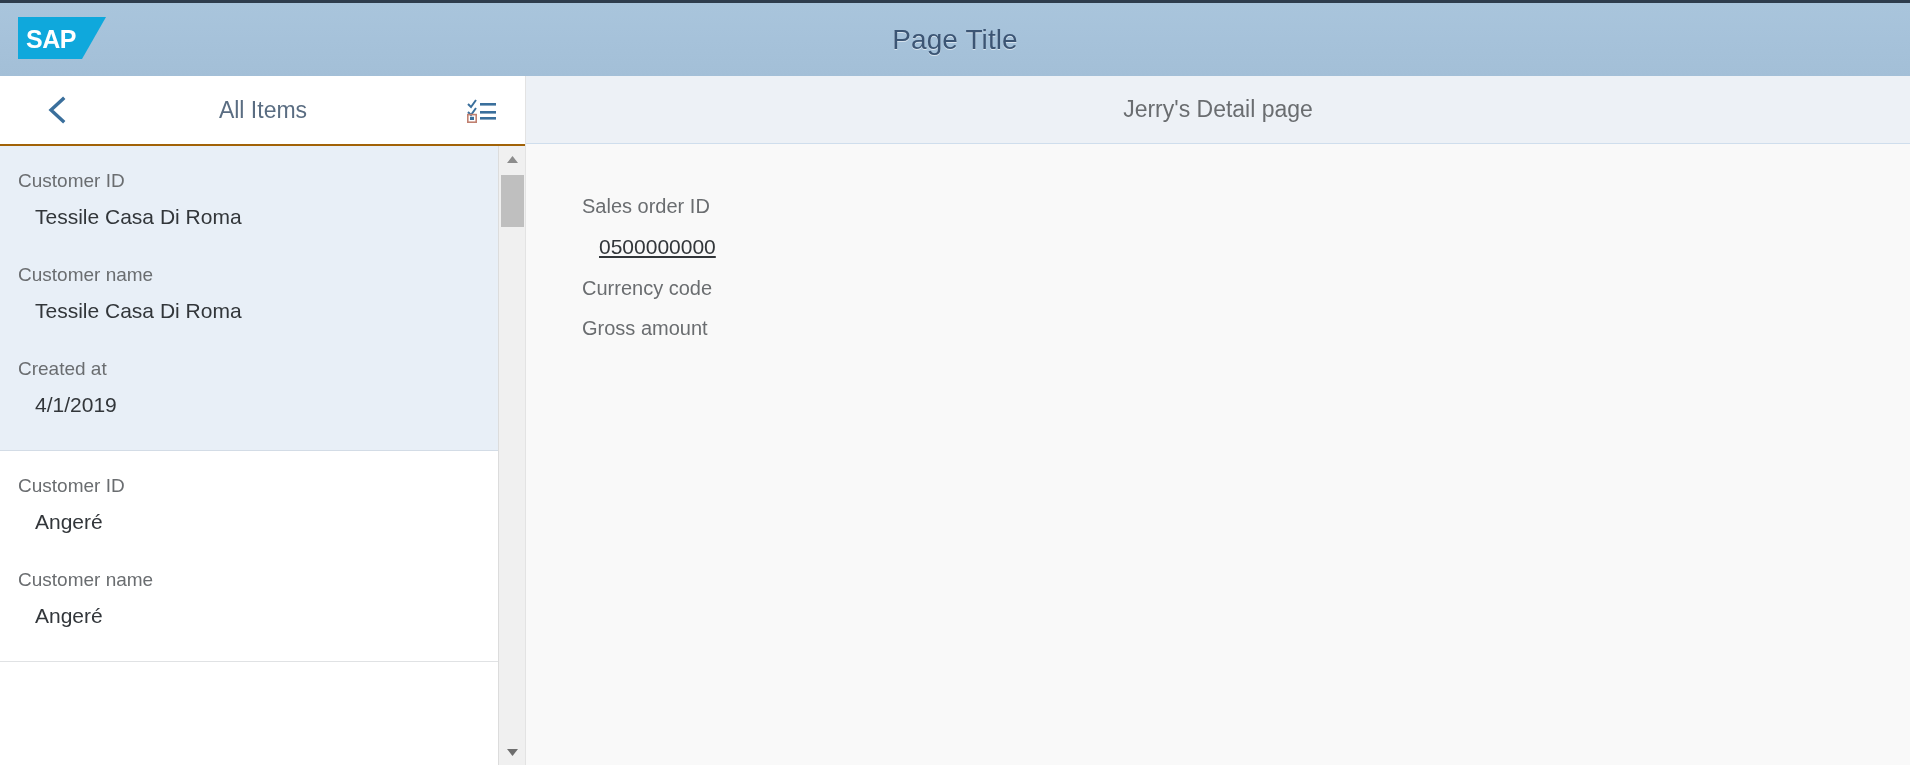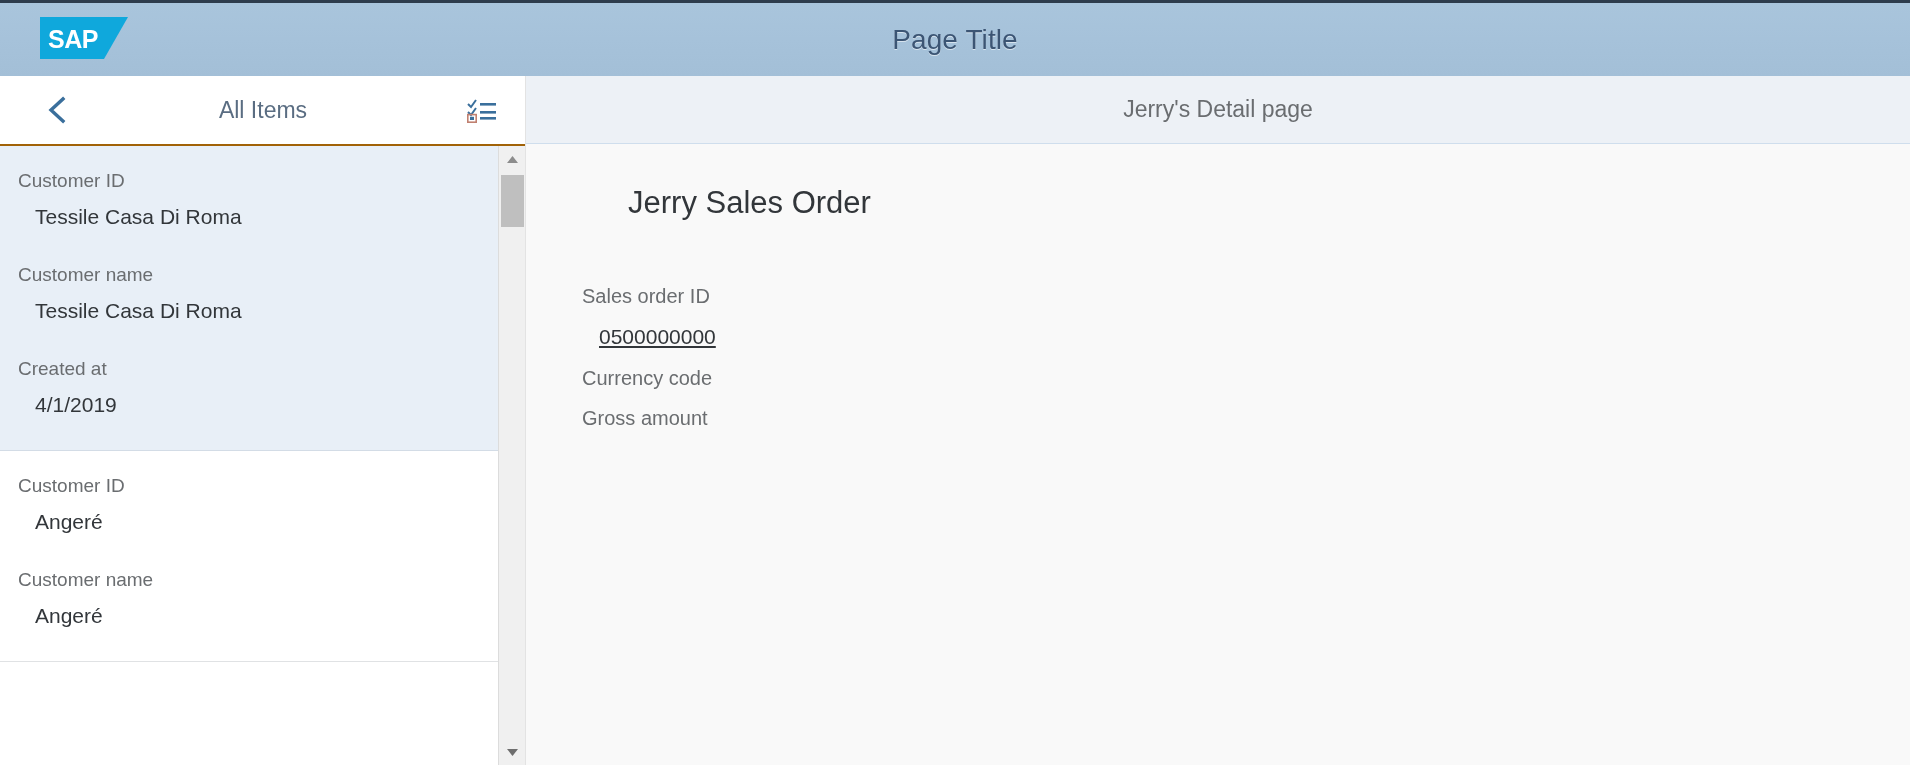--- a/index.html
+++ b/index.html
@@ -29,21 +29,21 @@
     flex: 0 0 76px;
     background: linear-gradient(to bottom, #a9c5dc 0%, #a6c2da 50%, #a3bfd7 100%);
     border-top: 3px solid #2e3d4d;
     display: flex;
     align-items: center;
     justify-content: center;
   }
 
   .sap-logo {
     position: absolute;
-    left: 40px;
+    left: 18px;
     top: 14px;
     width: 88px;
     height: 42px;
   }
 
   .shell-title {
     font-size: 28px;
     color: #3c5574;
     letter-spacing: 0.1px;
     text-shadow: 0 1px 0 rgba(255,255,255,0.55);
@@ -339,21 +339,20 @@
     </div>
 
     <div class="detail">
 
       <div class="detail-header">
         <div class="detail-header-title">Jerry's Detail page</div>
       </div>
 
       <div class="detail-body">
 
-        <div class="detail-title">Jerry Sales Order</div>
 
         <div class="detail-form">
           <div>
             <div class="detail-label">Sales order ID</div>
             <div class="detail-value">0500000000</div>
           </div>
           <div>
             <div class="detail-label">Currency code</div>
           </div>
           <div>

